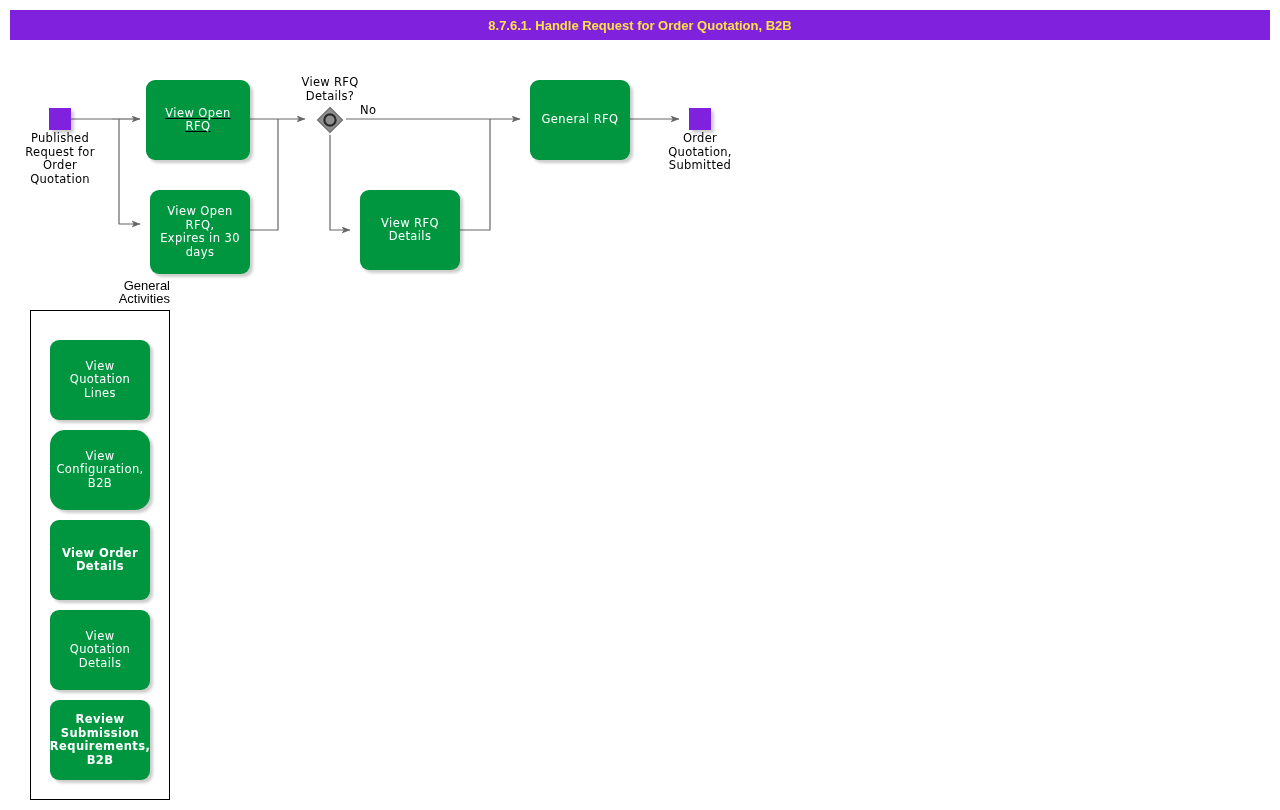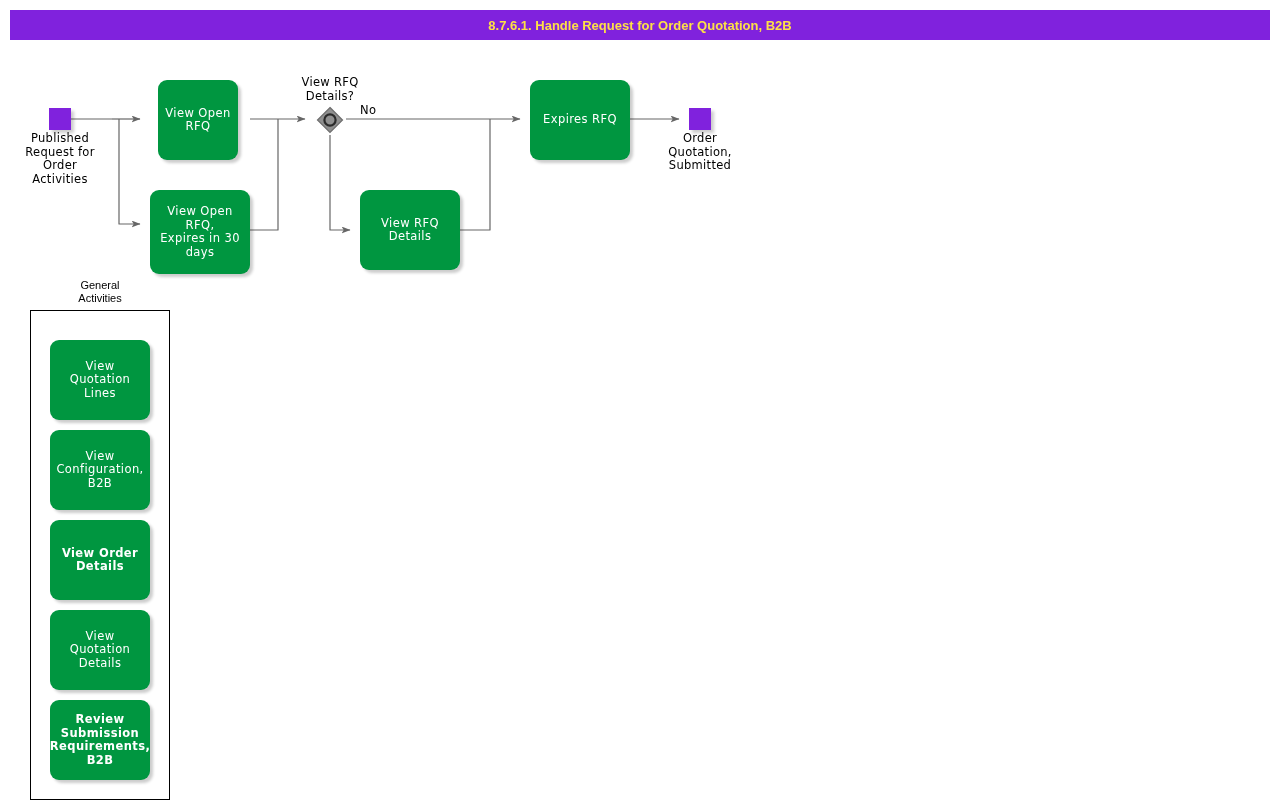--- a/index.html
+++ b/index.html
@@ -125,24 +125,24 @@
   
   .group-box {
     position: absolute;
     border: 1.5px solid #000000;
     background: transparent;
     box-sizing: border-box;
   }
   .group-caption {
     position: absolute;
     font-family: "Liberation Sans", sans-serif;
-    font-size: 11px;
+    font-size: 13px;
     line-height: 13px;
     color: #000000;
-    text-align: center;
+    text-align: right;
     white-space: pre-line;
   }
 </style>
 </head>
 <body>
 
 <div id="title-bar">
   <span class="title-text">8.7.6.1. Handle Request for Order Quotation, B2B</span>
 </div>
 
@@ -174,23 +174,23 @@
       <path d="M460,230 L490,230 L490,119"></path>
 
       <path d="M630,119 L679,119" marker-end="url(#arrowhead)"></path>
     </g>
   </svg>
 
   <div class="event-square" style="left:49px; top:108px;"></div>
   <div class="event-caption" style="left:0px; top:132px; width:120px;">Published
 Request for
 Order
-Activities</div>
-
-  <div class="task" style="left:158px; top:80px; width:80px; height:80px;">
+Quotation</div>
+
+  <div class="task" style="left:146px; top:80px; width:104px; height:80px;text-decoration:underline;">
     <span class="task-label">View Open RFQ</span>
   </div>
 
   <div class="task" style="left:150px; top:190px; width:100px; height:84px;">
     <span class="task-label">View Open RFQ,
 Expires in 30
 days</span>
   </div>
 
   <div class="gateway-caption" style="left:280px; top:76px; width:100px;">View RFQ
@@ -202,39 +202,39 @@
   </svg>
 
   <div class="edge-label" style="left:360px; top:104px;">No</div>
 
   <div class="task" style="left:360px; top:190px; width:100px; height:80px;">
     <span class="task-label">View RFQ
 Details</span>
   </div>
 
   <div class="task" style="left:530px; top:80px; width:100px; height:80px;">
-    <span class="task-label">Expires RFQ</span>
+    <span class="task-label">General RFQ</span>
   </div>
 
   <div class="event-square" style="left:689px; top:108px;"></div>
   <div class="event-caption" style="left:640px; top:132px; width:120px;">Order
 Quotation,
 Submitted</div>
 
   <div class="group-caption" style="left:30px; top:279px; width:140px;">General
 Activities</div>
 
   <div class="group-box" style="left:30px; top:310px; width:140px; height:490px;"></div>
 
   <div class="task" style="left:50px; top:340px; width:100px; height:80px;">
     <span class="task-label">View Quotation
 Lines</span>
   </div>
 
-  <div class="task" style="left:50px; top:430px; width:100px; height:80px;">
+  <div class="task" style="left:50px; top:430px; width:100px; height:80px;border-radius:15px;">
     <span class="task-label">View
 Configuration,
 B2B</span>
   </div>
 
   <div class="task" style="left:50px; top:520px; width:100px; height:80px;font-weight:bold;">
     <span class="task-label">View Order
 Details</span>
   </div>
 

